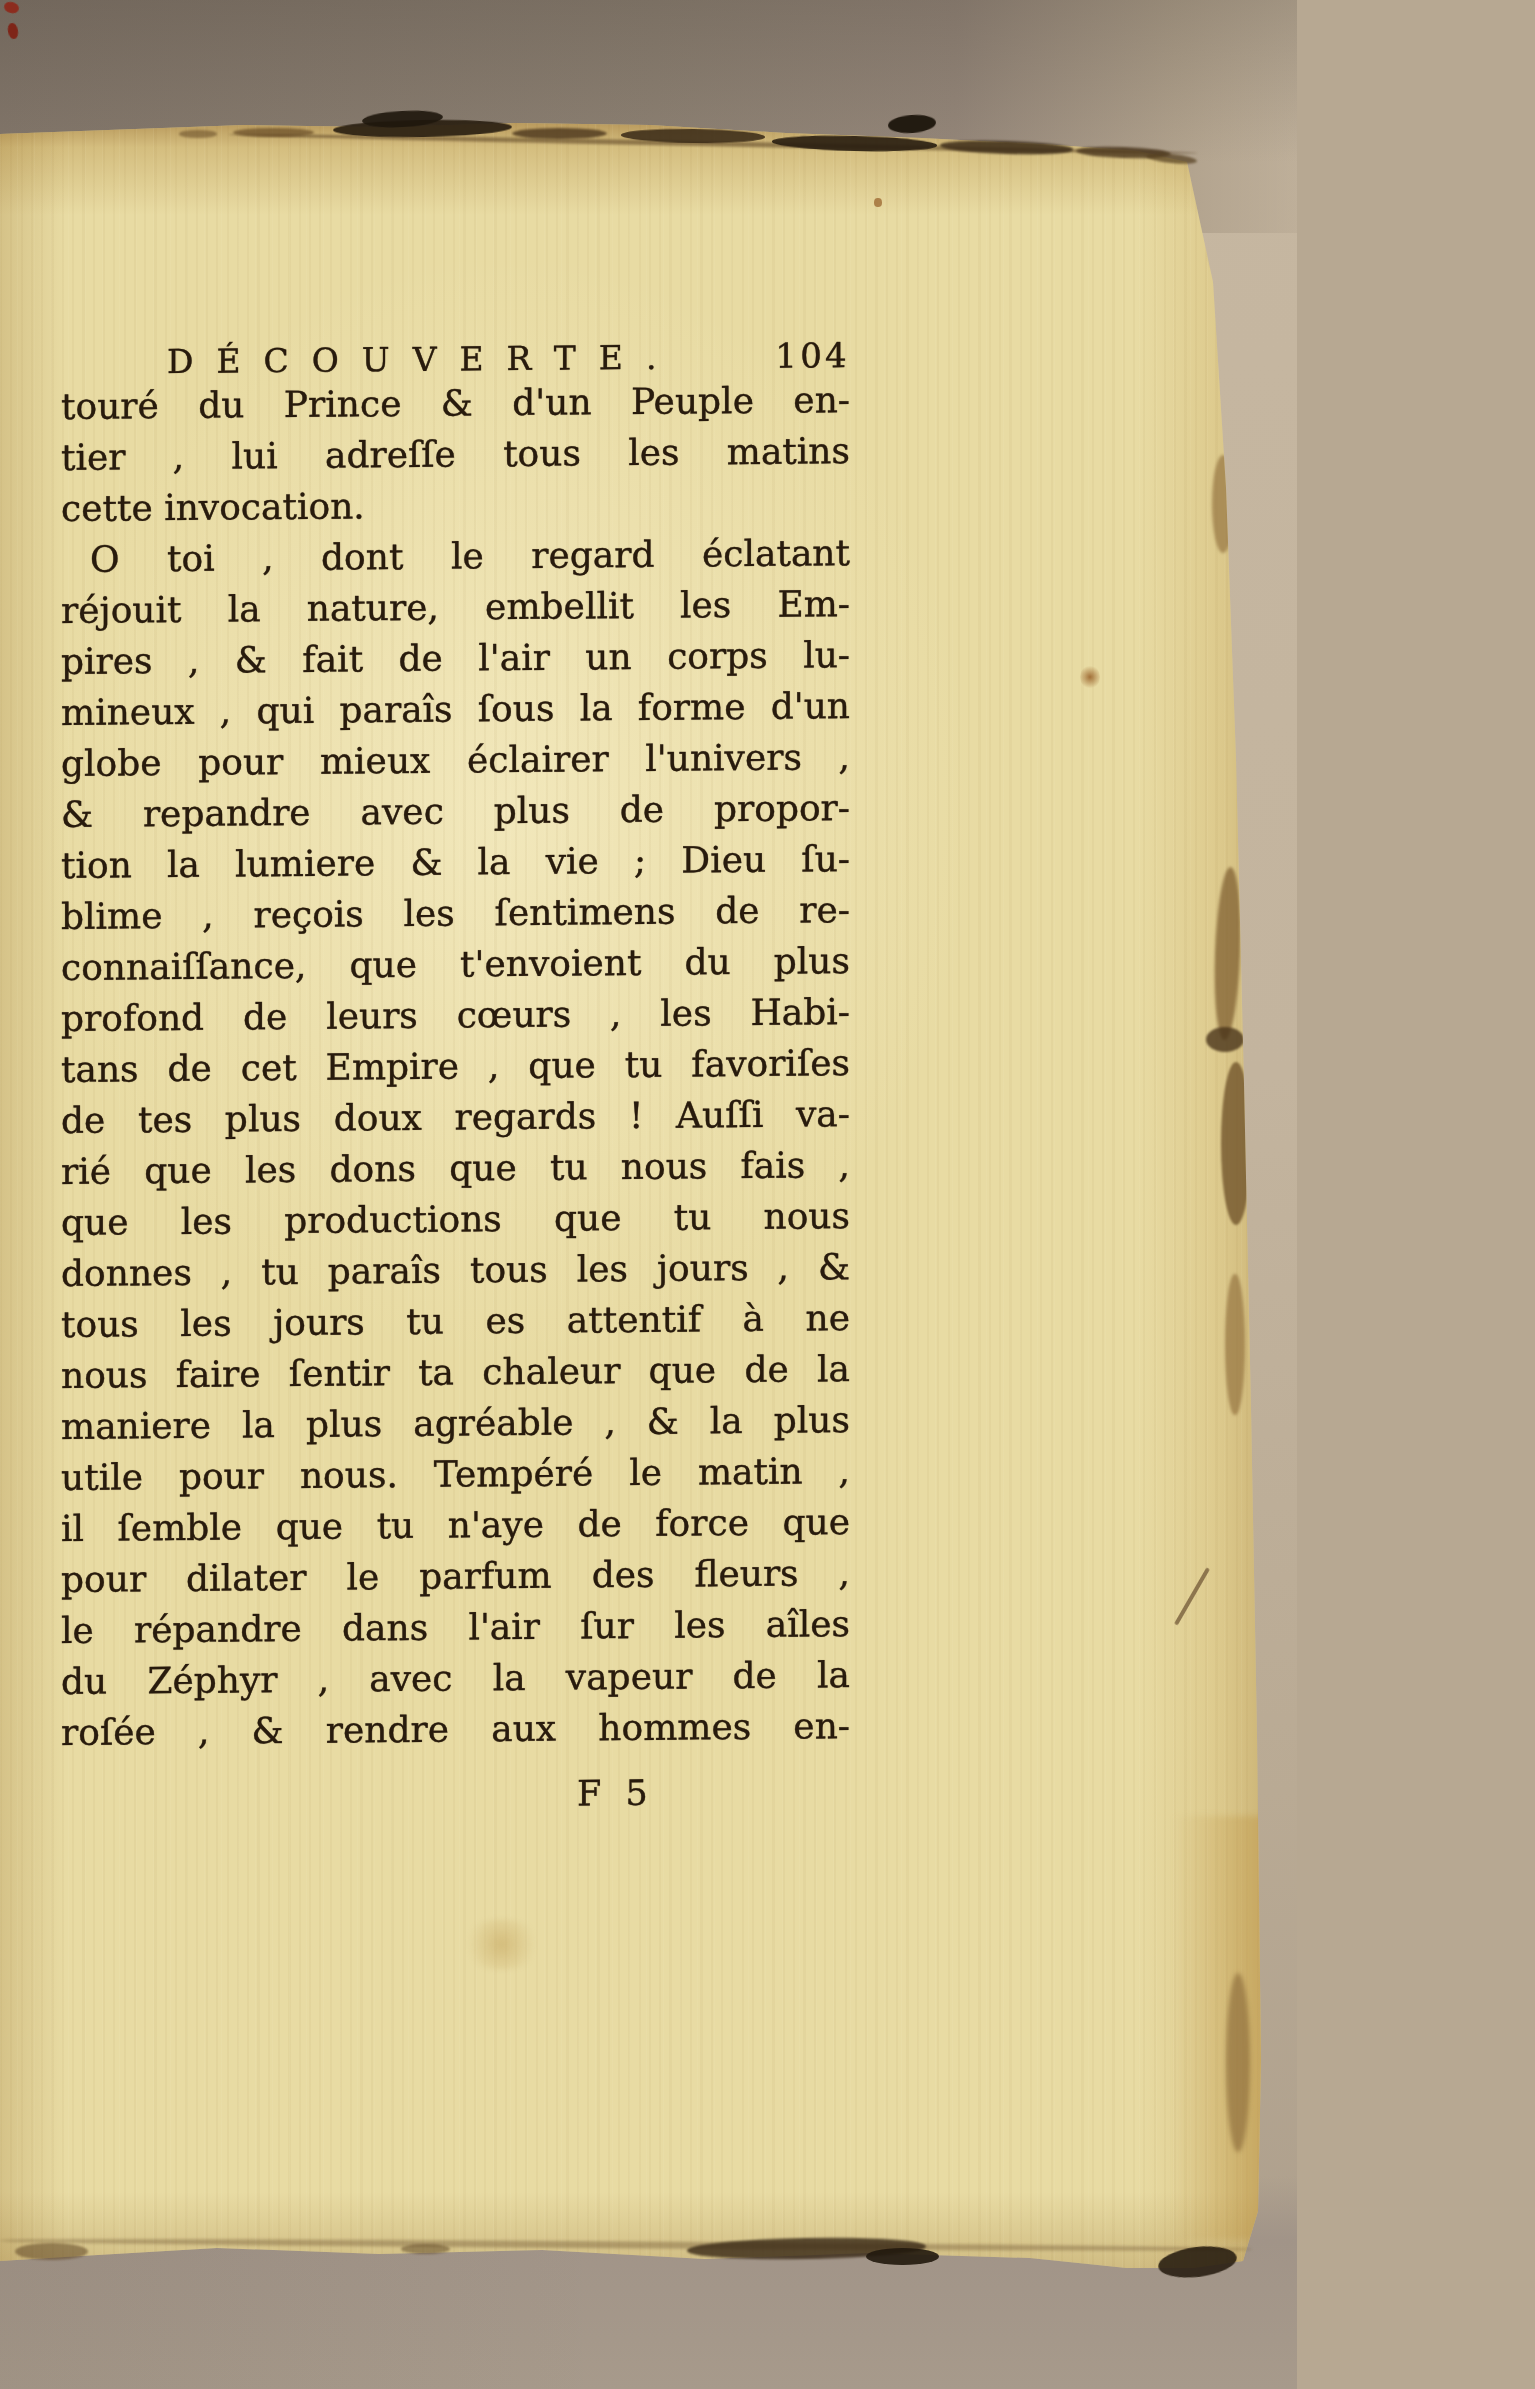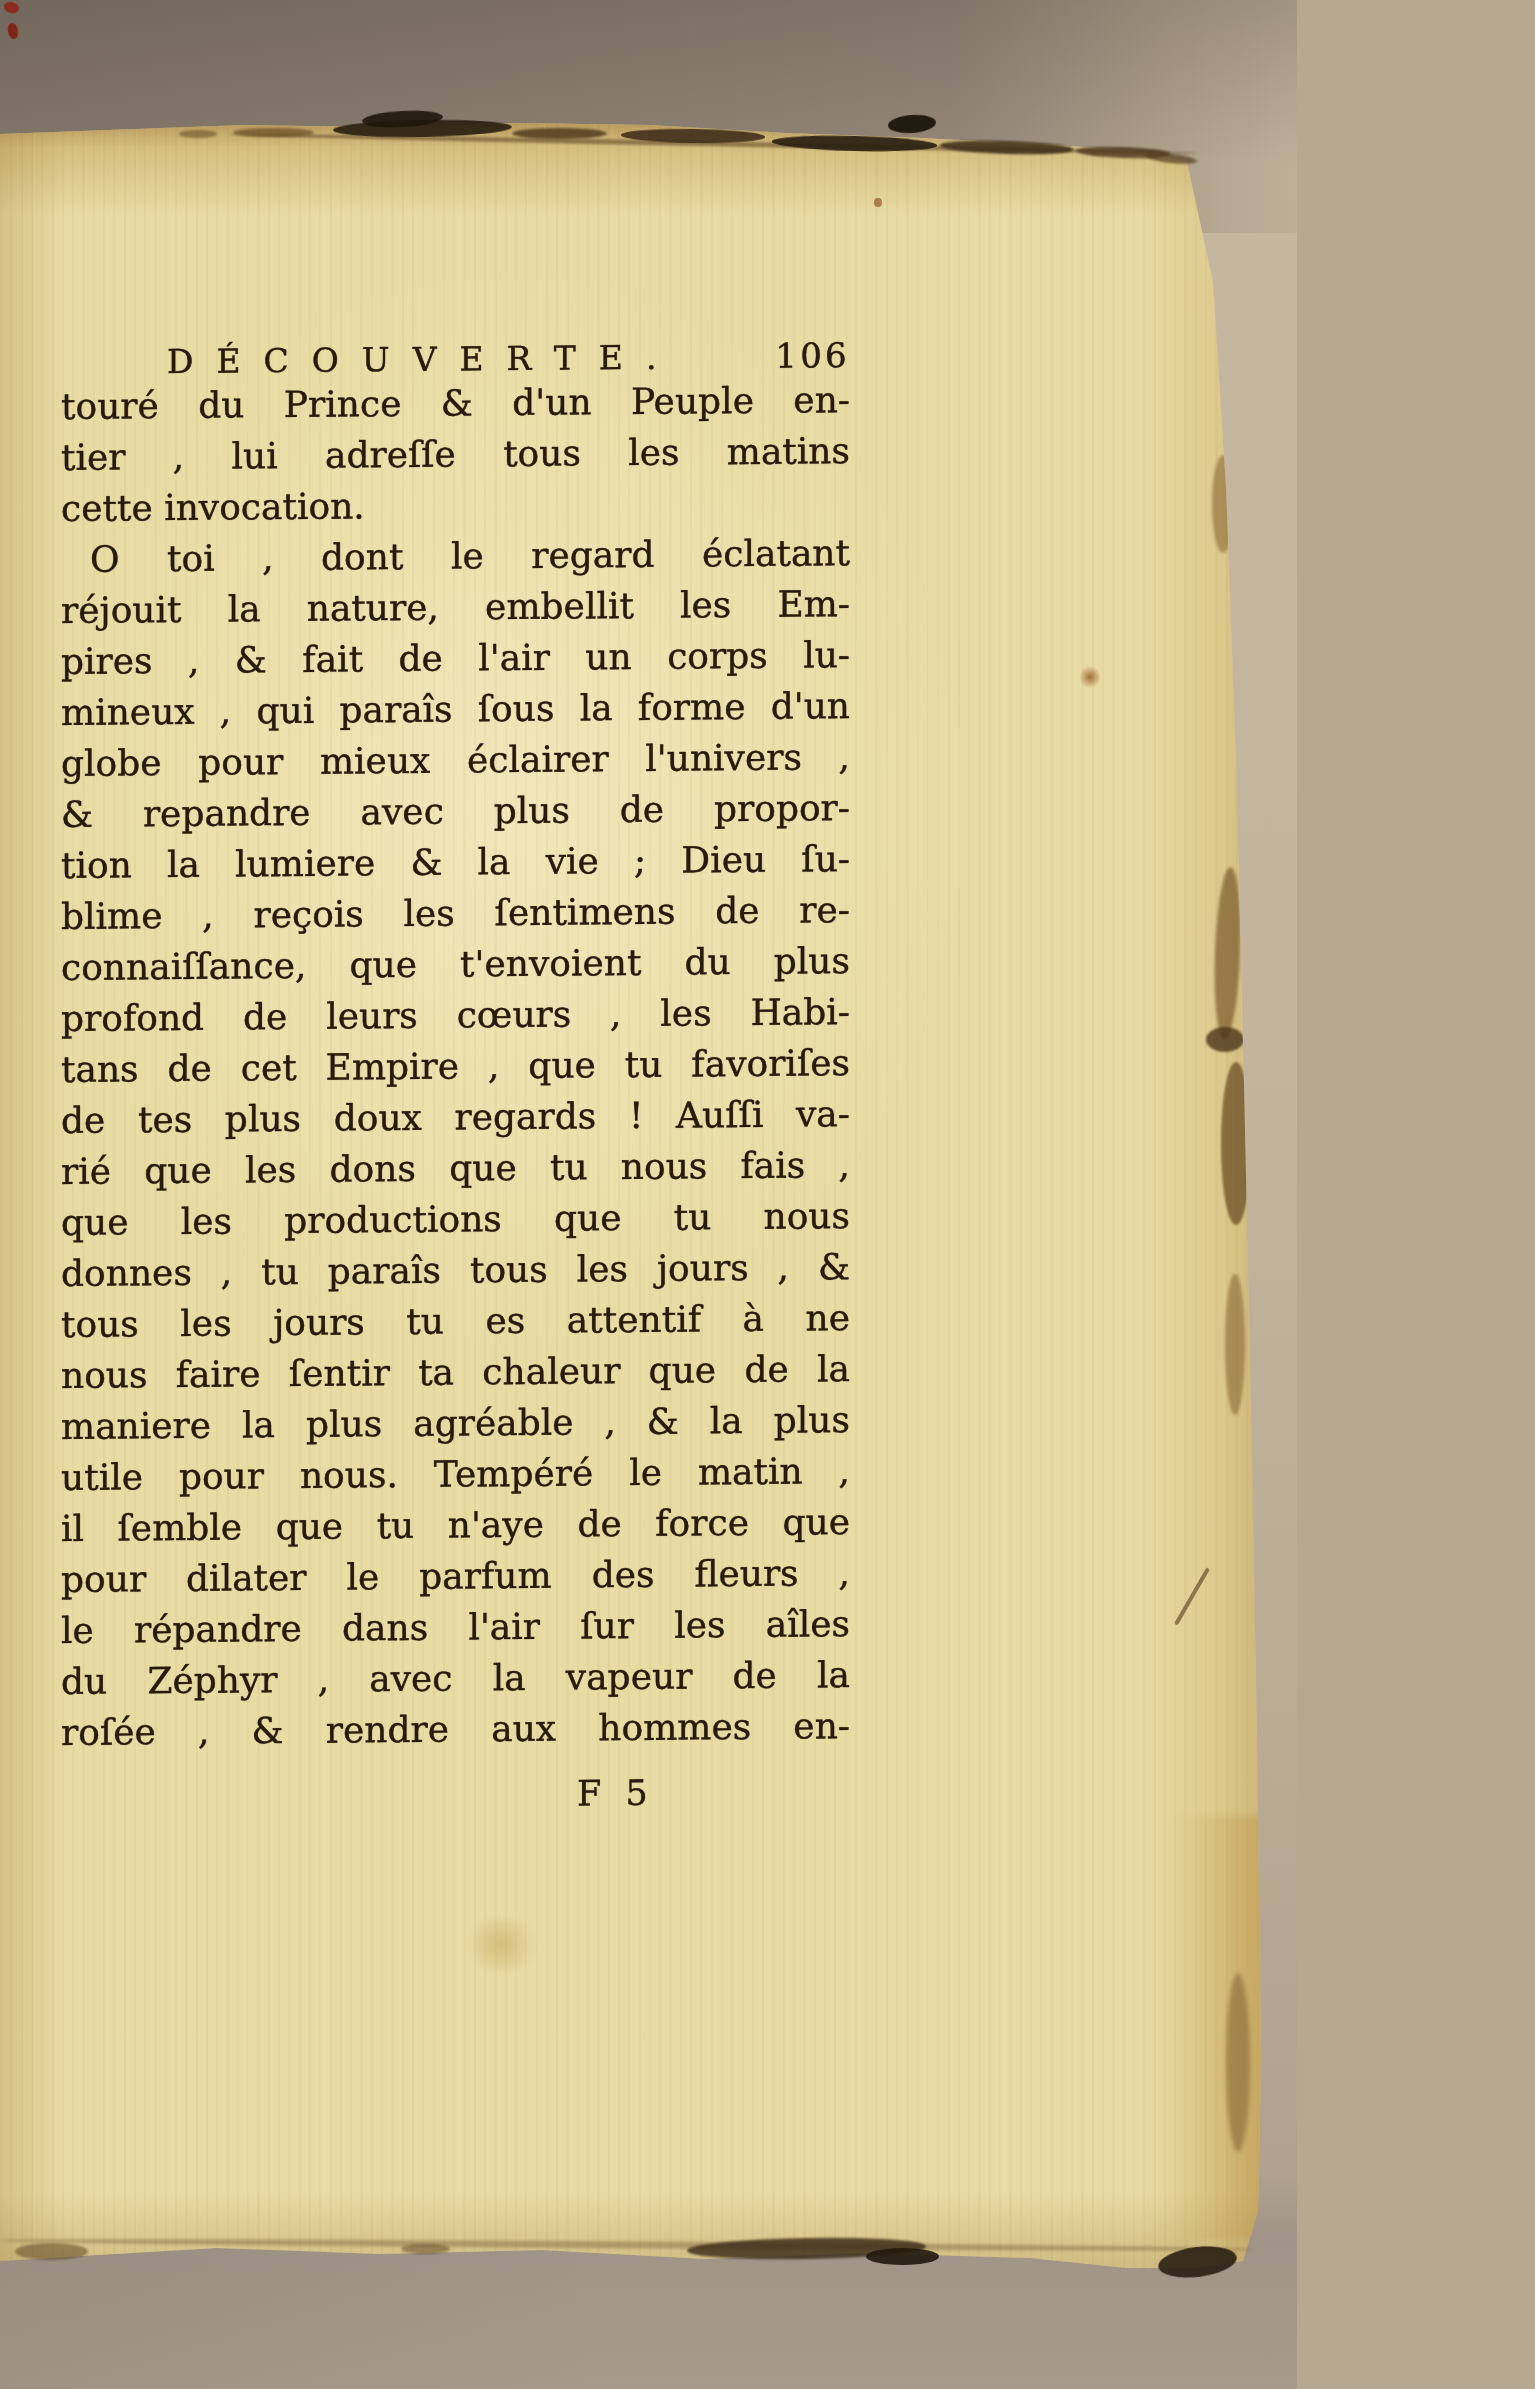--- a/index.html
+++ b/index.html
@@ -113,21 +113,21 @@
     <div class="st" style="left:1226px;top:1973px;width:24px;height:179px;background:rgba(140,108,58,.65);filter:blur(2.2px);"></div>
     <div class="st" style="left:1190px;top:1564px;width:4.3px;height:65px;background:rgba(120,95,60,.8);filter:blur(0.5px);transform:rotate(30deg);border-radius:2.2px;"></div>
 
     <div class="st" style="left:1080px;top:665px;width:19.5px;height:24px;background:radial-gradient(circle,rgba(150,94,38,.85),rgba(150,94,38,0) 72%);"></div>
     <div class="st" style="left:461px;top:1919px;width:81px;height:51px;background:radial-gradient(circle,rgba(196,164,92,.55),rgba(196,164,92,0) 70%);filter:blur(2.7px);"></div>
     <div class="st" style="left:874px;top:198px;width:7.6px;height:8.7px;background:rgba(150,94,38,.7);"></div>
 
     <div class="text-block">
       <div class="header">
         <span class="title">DÉCOUVERTE.</span>
-        <span class="pgnum">106</span>
+        <span class="pgnum">104</span>
       </div>
       <div id="lines">
           <div class="line">touré du Prince &amp; d'un Peuple en-</div>
           <div class="line">tier , lui adreſſe tous les matins</div>
           <div class="line last">cette invocation.</div>
           <div class="line indent">O toi , dont le regard éclatant</div>
           <div class="line">réjouit la nature, embellit les Em-</div>
           <div class="line">pires , &amp; fait de l'air un corps lu-</div>
           <div class="line">mineux , qui paraîs ſous la forme d'un</div>
           <div class="line">globe pour mieux éclairer l'univers ,</div>

